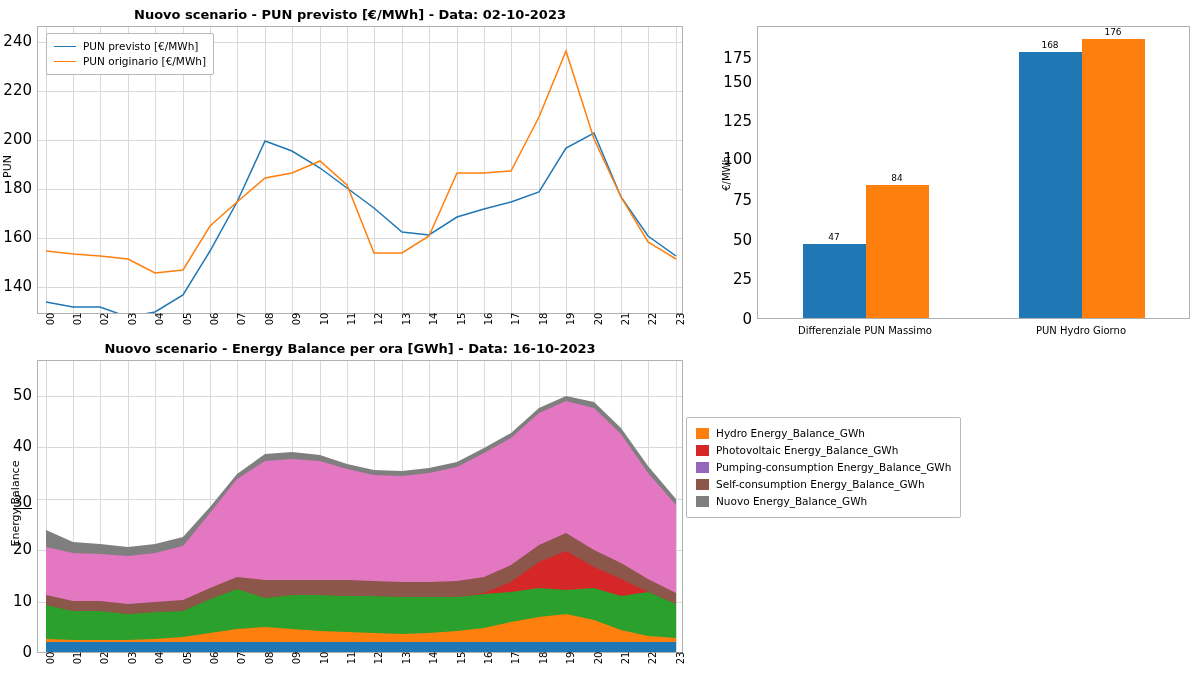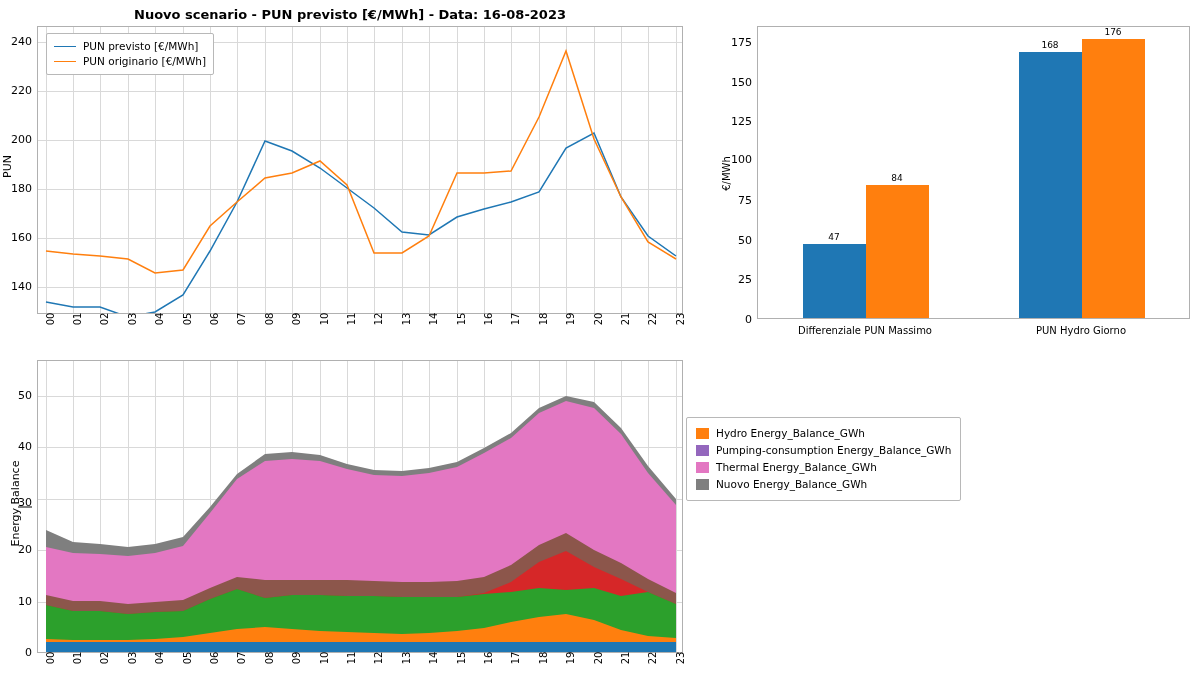--- a/index.html
+++ b/index.html
@@ -34,21 +34,21 @@
     background: #d9d9d9;
   }
   .grid-line.h { left: 0; right: 0; height: 1px; }
   .grid-line.v { top: 0; bottom: 0; width: 1px; }
 
   .ytick {
     position: absolute;
     right: 100%;
     margin-right: 5px;
     transform: translateY(-50%);
-    font-size: 11px;
+    font-size: 15px;
     color: #000;
     white-space: nowrap;
   }
   .xtick {
     position: absolute;
     top: 100%;
     margin-top: 5px;
     font-size: 10px;
     color: #000;
     transform-origin: right top;
@@ -117,21 +117,21 @@
     color: #000;
     transform: translateX(-50%);
     white-space: nowrap;
   }
 </style>
 </head>
 <body>
 
 <div class="panel" style="left:0; top:0; width:700px; height:340px;">
 
-  <div class="title" style="position:absolute; left:0; top:7px; width:700px; font-size:13px;">Nuovo scenario - PUN previsto [€/MWh] - Data: 16-08-2023</div>
+  <div class="title" style="position:absolute; left:0; top:7px; width:700px; font-size:13px;">Nuovo scenario - PUN previsto [€/MWh] - Data: 02-10-2023</div>
 
   <div class="ylabel" style="left:-4px; top:160px; transform:rotate(-90deg);">PUN</div>
 
   <div class="plot" style="left:37px; top:26px; width:646px; height:288px;">
 
     <div class="grid-line h" style="top:15px;"></div>
     <div class="grid-line h" style="top:64px;"></div>
     <div class="grid-line h" style="top:113px;"></div>
     <div class="grid-line h" style="top:162px;"></div>
     <div class="grid-line h" style="top:211px;"></div>
@@ -238,30 +238,31 @@
   </div>
 
   <div style="position:absolute; left:41px; top:26px; width:433px; height:293px;">
     <div class="ytick" style="top:293px;">0</div>
     <div class="ytick" style="top:253px;">25</div>
     <div class="ytick" style="top:214px;">50</div>
     <div class="ytick" style="top:174px;">75</div>
     <div class="ytick" style="top:133px;">100</div>
     <div class="ytick" style="top:95px;">125</div>
     <div class="ytick" style="top:56px;">150</div>
-    <div class="ytick" style="top:16px;text-align:center;">175</div>
+    <div class="ytick" style="top:32px;text-align:center;">175</div>
 
     <div class="cat-label" style="left:108px;">Differenziale PUN Massimo</div>
     <div class="cat-label" style="left:324px;">PUN Hydro Giorno</div>
   </div>
 
 </div>
 
 <div class="panel" style="left:0; top:334px; width:700px; height:345px;">
 
+  <div class="title" style="position:absolute; left:0; top:7px; width:700px; font-size:13px;">Nuovo scenario - Energy Balance per ora [GWh] - Data: 16-10-2023</div>
 
   <div class="ylabel" style="left:-27px; top:163px; transform:rotate(-90deg);">Energy Balance</div>
 
   <div class="plot" style="left:37px; top:26px; width:646px; height:293px;">
 
     <div class="grid-line h" style="top:35px;"></div>
     <div class="grid-line h" style="top:86px;"></div>
     <div class="grid-line h" style="top:138px;"></div>
     <div class="grid-line h" style="top:189px;"></div>
     <div class="grid-line h" style="top:241px;"></div>
@@ -343,24 +344,28 @@
     <div class="xtick rot" style="left:638px;">23</div>
   </div>
 </div>
 
 <div class="legend" style="left:686px; top:417px; padding:7px 9px; line-height:1.62;">
   <div class="legend-row">
     <span class="legend-swatch box" style="background:#ff7f0e;"></span>
     <span>Hydro Energy_Balance_GWh</span>
   </div>
   <div class="legend-row">
+    <span class="legend-swatch box" style="background:#d62728;"></span>
+    <span>Photovoltaic Energy_Balance_GWh</span>
+  </div>
+  <div class="legend-row">
     <span class="legend-swatch box" style="background:#9467bd;"></span>
     <span>Pumping-consumption Energy_Balance_GWh</span>
   </div>
   <div class="legend-row">
-    <span class="legend-swatch box" style="background:#e377c2;"></span>
-    <span>Thermal Energy_Balance_GWh</span>
+    <span class="legend-swatch box" style="background:#8c564b;"></span>
+    <span>Self-consumption Energy_Balance_GWh</span>
   </div>
   <div class="legend-row">
     <span class="legend-swatch box" style="background:#7f7f7f;"></span>
     <span>Nuovo Energy_Balance_GWh</span>
   </div>
 </div>
 
 </body></html>

